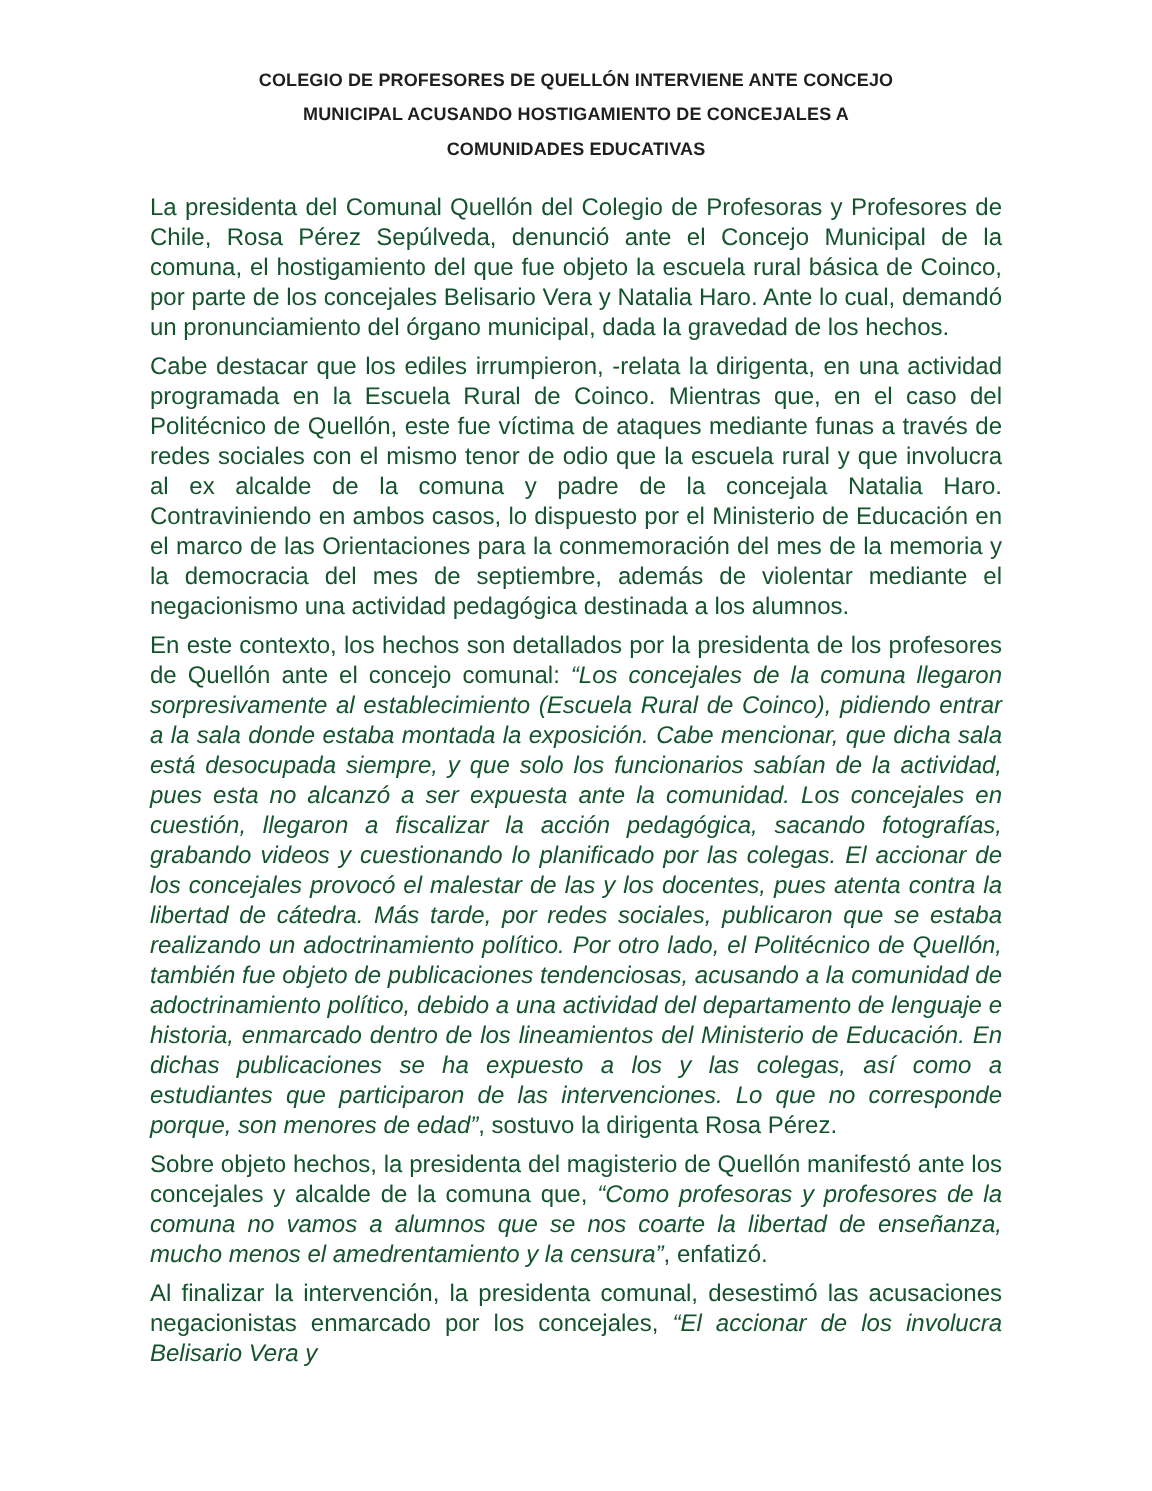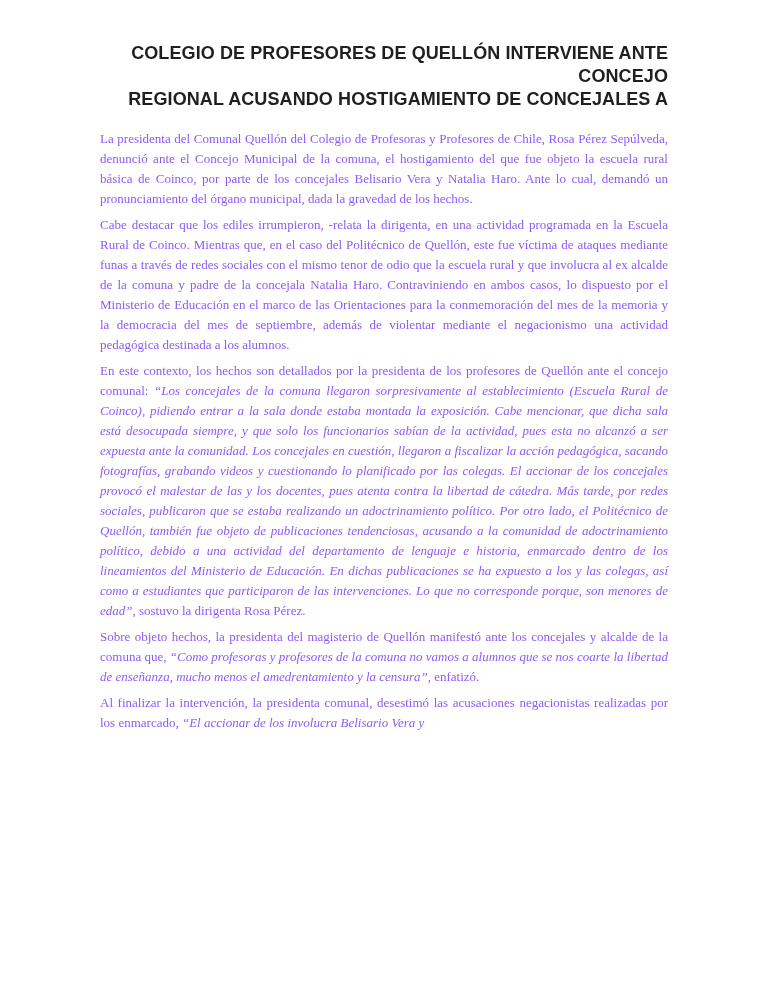--- a/index.html
+++ b/index.html
@@ -55,55 +55,55 @@
   .logo-region {
     font-size: 7.6px;
     font-weight: 800;
     letter-spacing: 0.7px;
     margin-left: 35px;
     margin-top: 2px;
   }
   
   .title {
     margin: 0 0 18px 0;
-    text-align: right;
-    font-size: 18px;
+    text-align: center;
+    font-size: 12px;
     font-weight: bold;
     line-height: 23px;
     color: #1f1f1f;
     letter-spacing: 0.1px;
   }
   
   .body p {
     margin: 0 0 6px 0;
-    font-size: 13px;
+    font-size: 16px;
     line-height: 20px;
     text-align: justify;
-    color: #8b5cf6;
-    font-family: Liberation Serif, serif;
+    color: #14532d;
   }
   .body p span.italic {
     font-style: italic;
   }
   .body p span.normal {
     font-style: normal;
   }
 </style>
 </head>
 <body>
 
 <div class="page">
 
 
   <h1 class="title">
     <div>COLEGIO DE PROFESORES DE QUELLÓN INTERVIENE ANTE CONCEJO</div>
-    <div>REGIONAL ACUSANDO HOSTIGAMIENTO DE CONCEJALES A</div>
+    <div>MUNICIPAL ACUSANDO HOSTIGAMIENTO DE CONCEJALES A</div>
+    <div>COMUNIDADES EDUCATIVAS</div>
   </h1>
 
   <div class="body">
       <p><span class="normal">La presidenta del Comunal Quellón del Colegio de Profesoras y Profesores de Chile, Rosa Pérez Sepúlveda, denunció ante el Concejo Municipal de la comuna, el hostigamiento del que fue objeto la escuela rural básica de Coinco, por parte de los concejales Belisario Vera y Natalia Haro. Ante lo cual, demandó un pronunciamiento del órgano municipal, dada la gravedad de los hechos.</span></p>
       <p><span class="normal">Cabe destacar que los ediles irrumpieron, -relata la dirigenta, en una actividad programada en la Escuela Rural de Coinco. Mientras que, en el caso del Politécnico de Quellón, este fue víctima de ataques mediante funas a través de redes sociales con el mismo tenor de odio que la escuela rural y que involucra al ex alcalde de la comuna y padre de la concejala Natalia Haro. Contraviniendo en ambos casos, lo dispuesto por el Ministerio de Educación en el marco de las Orientaciones para la conmemoración del mes de la memoria y la democracia del mes de septiembre, además de violentar mediante el negacionismo una actividad pedagógica destinada a los alumnos.</span></p>
       <p><span class="normal">En este contexto, los hechos son detallados por la presidenta de los profesores de Quellón ante el concejo comunal: </span><span class="italic">“Los concejales de la comuna llegaron sorpresivamente al establecimiento (Escuela Rural de Coinco), pidiendo entrar a la sala donde estaba montada la exposición. Cabe mencionar, que dicha sala está desocupada siempre, y que solo los funcionarios sabían de la actividad, pues esta no alcanzó a ser expuesta ante la comunidad. Los concejales en cuestión, llegaron a fiscalizar la acción pedagógica, sacando fotografías, grabando videos y cuestionando lo planificado por las colegas. El accionar de los concejales provocó el malestar de las y los docentes, pues atenta contra la libertad de cátedra. Más tarde, por redes sociales, publicaron que se estaba realizando un adoctrinamiento político. Por otro lado, el Politécnico de Quellón, también fue objeto de publicaciones tendenciosas, acusando a la comunidad de adoctrinamiento político, debido a una actividad del departamento de lenguaje e historia, enmarcado dentro de los lineamientos del Ministerio de Educación. En dichas publicaciones se ha expuesto a los y las colegas, así como a estudiantes que participaron de las intervenciones. Lo que no corresponde porque, son menores de edad”</span><span class="normal">, sostuvo la dirigenta Rosa Pérez.</span></p>
       <p><span class="normal">Sobre objeto hechos, la presidenta del magisterio de Quellón manifestó ante los concejales y alcalde de la comuna que, </span><span class="italic">“Como profesoras y profesores de la comuna no vamos a alumnos que se nos coarte la libertad de enseñanza, mucho menos el amedrentamiento y la censura”</span><span class="normal">, enfatizó.</span></p>
-      <p><span class="normal">Al finalizar la intervención, la presidenta comunal, desestimó las acusaciones negacionistas realizadas por los enmarcado, </span><span class="italic">“El accionar de los involucra Belisario Vera y</span></p>
+      <p><span class="normal">Al finalizar la intervención, la presidenta comunal, desestimó las acusaciones negacionistas enmarcado por los concejales, </span><span class="italic">“El accionar de los involucra Belisario Vera y</span></p>
     </div>
 
 </div>
 
 </body></html>

